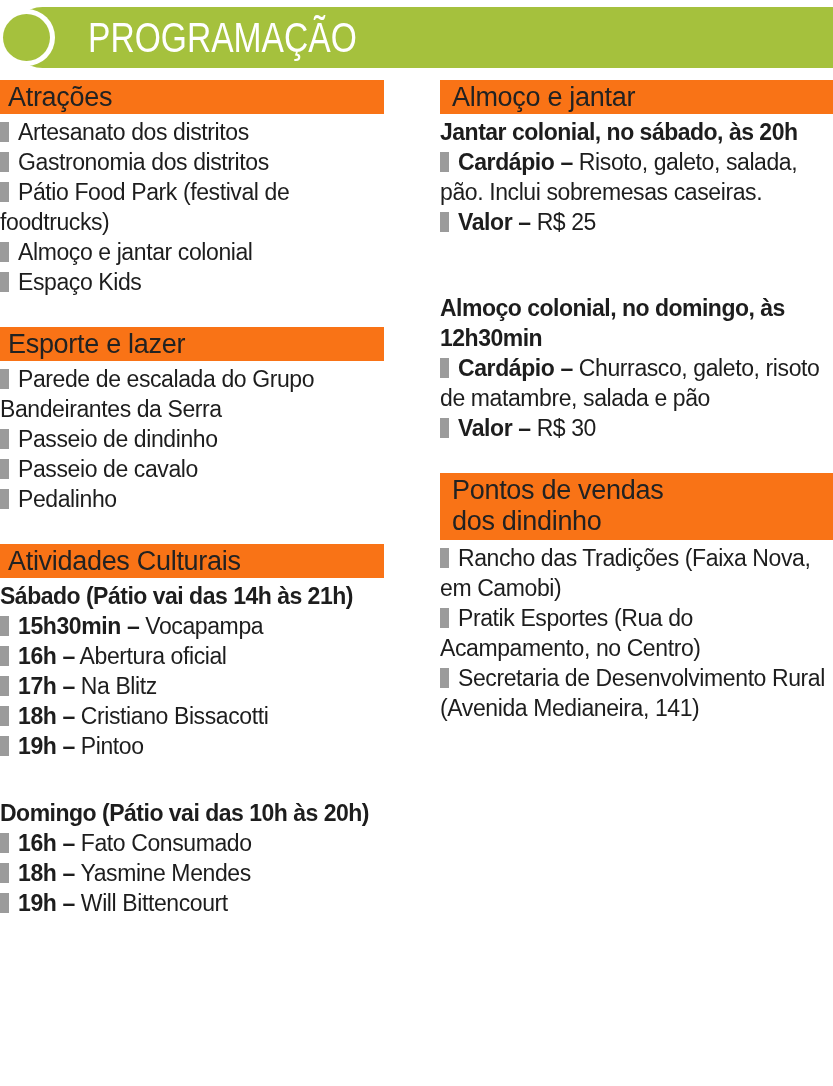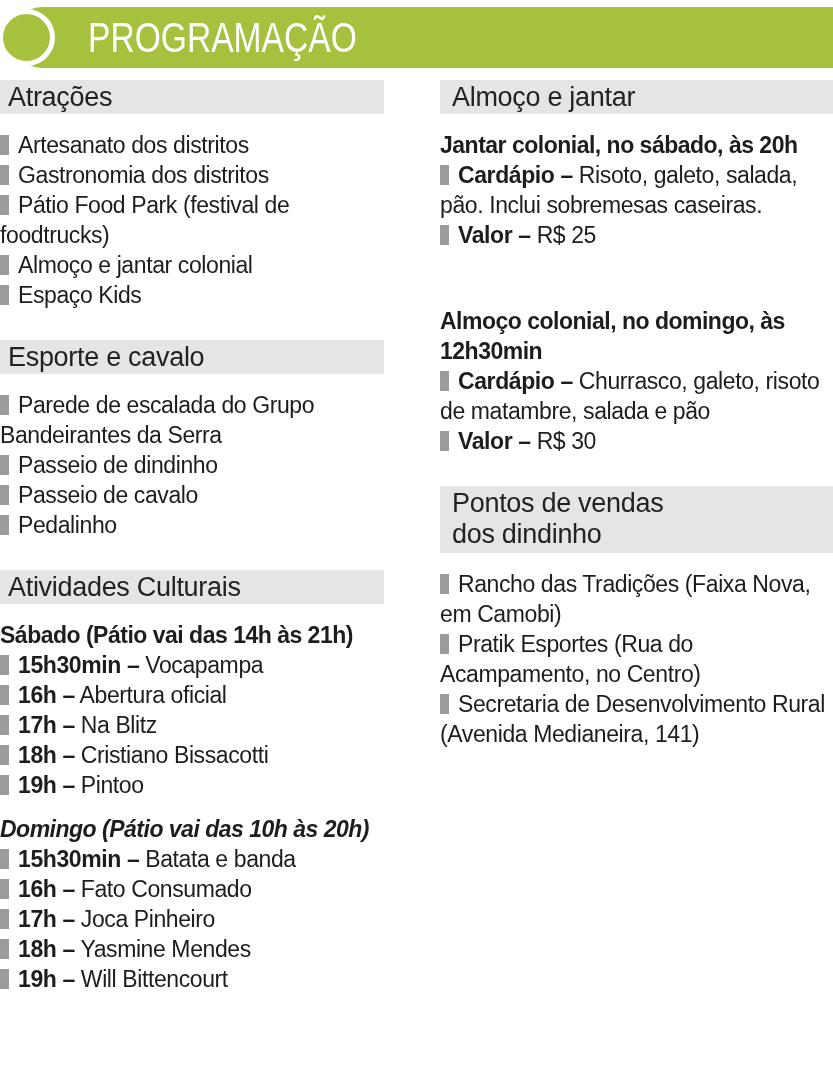--- a/index.html
+++ b/index.html
@@ -27,37 +27,37 @@
     position:absolute; left:88px; top:9px;
     font-size:42px; line-height:44px; font-weight:400; color:#fff;
     transform:scaleX(0.8); transform-origin:left center; white-space:nowrap;
   }
   
   .cols { display:flex; margin-top:24px; }
   .col-left  { width:384px; }
   .col-right { width:393px; margin-left:56px; }
   
   .sec-h {
-    background:#e5e5e5; color:#222;
+    background:#f97316; color:#222;
     font-size:27px; font-weight:400; line-height:34px; height:34px;
-    padding-left:8px; letter-spacing:-0.3px; margin-bottom:16px;
+    padding-left:8px; letter-spacing:-0.3px; margin-bottom:3px;
   }
   .col-right .sec-h { padding-left:12px; }
   .sec-h.twoline { height:auto; padding:2px 0 3px 12px; }
   .sec-h.twoline div { line-height:31px; }
   
   .item { font-size:23px; line-height:30px; letter-spacing:-0.4px; }
   .subtitle { font-size:23px; font-weight:700; line-height:30px; letter-spacing:-0.5px; }
   .b { font-weight:700; }
   .bullet {
     display:inline-block; width:9px; height:20px; background:#9b9b9b;
     margin-right:9px; transform:translateY(2px);
   }
   .gap30 { margin-top:30px; }
-  .gap35 { margin-top:14px;font-style:italic; }
+  .gap35 { margin-top:37px; }
   .gap56 { margin-top:56px; }
 </style>
 </head>
 <body>
 
 <div class="page">
 
   <header class="masthead">
     <div class="mast-bar"></div>
     <div class="mast-ring"></div>
@@ -72,41 +72,39 @@
       <div>
         <h2 class="sec-h">Atrações</h2>
         <p class="item"><span class="bullet"></span><span>Artesanato dos distritos</span></p>
         <p class="item"><span class="bullet"></span><span>Gastronomia dos distritos</span></p>
         <p class="item"><span class="bullet"></span><span>Pátio Food Park (festival de foodtrucks)</span></p>
         <p class="item"><span class="bullet"></span><span>Almoço e jantar colonial</span></p>
         <p class="item"><span class="bullet"></span><span>Espaço Kids</span></p>
       </div>
 
       <div class="gap30">
-        <h2 class="sec-h">Esporte e cavalo</h2>
+        <h2 class="sec-h">Esporte e lazer</h2>
         <p class="item"><span class="bullet"></span><span>Parede de escalada do Grupo Bandeirantes da Serra</span></p>
         <p class="item"><span class="bullet"></span><span>Passeio de dindinho</span></p>
         <p class="item"><span class="bullet"></span><span>Passeio de cavalo</span></p>
         <p class="item"><span class="bullet"></span><span>Pedalinho</span></p>
       </div>
 
       <div class="gap30">
         <h2 class="sec-h">Atividades Culturais</h2>
 
         <p class="subtitle">Sábado (Pátio vai das 14h às 21h)</p>
         <p class="item"><span class="bullet"></span><span class="b">15h30min –</span><span> Vocapampa</span></p>
         <p class="item"><span class="bullet"></span><span class="b">16h –</span><span> Abertura oficial</span></p>
         <p class="item"><span class="bullet"></span><span class="b">17h –</span><span> Na Blitz</span></p>
         <p class="item"><span class="bullet"></span><span class="b">18h –</span><span> Cristiano Bissacotti</span></p>
         <p class="item"><span class="bullet"></span><span class="b">19h –</span><span> Pintoo</span></p>
 
         <p class="subtitle gap35">Domingo (Pátio vai das 10h às 20h)</p>
-        <p class="item"><span class="bullet"></span><span class="b">15h30min –</span><span> Batata e banda</span></p>
         <p class="item"><span class="bullet"></span><span class="b">16h –</span><span> Fato Consumado</span></p>
-        <p class="item"><span class="bullet"></span><span class="b">17h –</span><span> Joca Pinheiro</span></p>
         <p class="item"><span class="bullet"></span><span class="b">18h –</span><span> Yasmine Mendes</span></p>
         <p class="item"><span class="bullet"></span><span class="b">19h –</span><span> Will Bittencourt</span></p>
       </div>
 
     </section>
 
     <section class="col-right">
 
       <div>
         <h2 class="sec-h">Almoço e jantar</h2>

